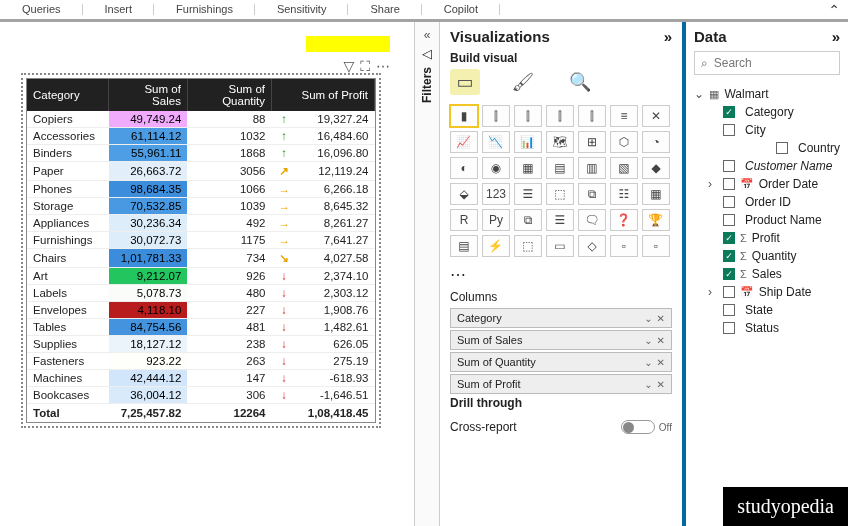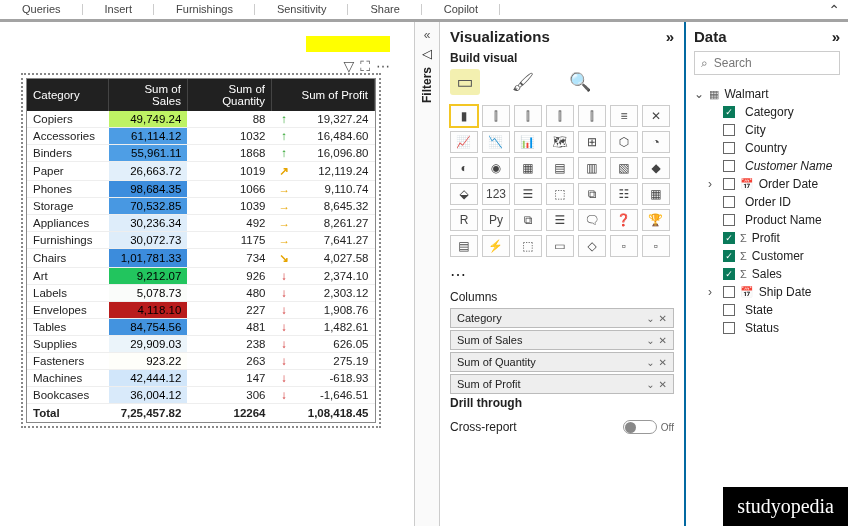--- a/index.html
+++ b/index.html
@@ -22,21 +22,21 @@
   tbody td.sales { text-align:right; width:72px; color:#000;}
   tbody td.qty { text-align:right; width:78px;}
   tbody td.profit { text-align:right; width:72px;}
   tbody td.arrow { width:18px; text-align:center; font-weight:bold;}
   tfoot td { font-weight:bold; padding:3px 6px;}
   tfoot td.num { text-align:right;}
   .vert-filters { position:absolute; left:414px; top:22px; width:26px; border-left:1px solid #ccc; border-right:1px solid #ccc; height:504px; text-align:center; background:#fafafa;}
   .vert-filters .chev { margin-top:6px; font-size:12px; color:#555;}
   .vert-filters .icon { margin-top:4px; font-size:13px;}
   .vert-filters .lbl { writing-mode:vertical-rl; transform:rotate(180deg); font-size:12px; margin:6px auto; display:inline-block; font-weight:600;}
-  .viz-pane { position:absolute; left:440px; top:22px; width:246px; height:504px; border-right:2px solid #0369a1; padding:6px 10px 4px; overflow:hidden;}
+  .viz-pane { position:absolute; left:440px; top:22px; width:246px; height:504px; border-right:4px solid #0369a1; padding:6px 10px 4px; overflow:hidden;}
   .pane-title { display:flex; justify-content:space-between; align-items:center; font-weight:600; font-size:15px; margin-bottom:6px;}
   .subsection { font-size:12px; font-weight:600; margin:4px 0;}
   .mode-icons { display:flex; gap:28px; margin:4px 0 10px 0;}
   .mode-icons .micon { width:30px; height:26px; display:flex; align-items:center; justify-content:center; font-size:18px; color:#555; border-radius:3px;}
   .mode-icons .micon.sel { background:#f3f0b0;}
   .viz-grid { display:grid; grid-template-columns:repeat(7,28px); gap:4px; margin-bottom:8px;}
   .viz-grid .vicon { width:28px; height:22px; border:1px solid #ccc; display:flex; align-items:center; justify-content:center; font-size:12px; color:#444; background:#fdfdfd;}
   .viz-grid .vicon.sel { outline:2px solid #f3c623; outline-offset:-1px;}
   .ell { font-size:16px; margin-bottom:6px;}
   .wells .well-label { font-size:12px; margin:4px 0;}
@@ -82,21 +82,21 @@
             <tr>
           <th>Category</th>
           <th class="num">Sum of Sales</th>
           <th class="num">Sum of Quantity</th>
           <th class="num" colspan="2">Sum of Profit</th>
         </tr>
           </thead>
         <tbody id="tbody">
             <tr>
               <td class="cat">Copiers</td>
-              <td class="sales" style="background:#bef264">49,749.24</td>
+              <td class="sales" style="background:#f0abfc">49,749.24</td>
               <td class="qty">88</td>
               <td class="arrow" style="color:#1a9a1a">↑</td>
               <td class="profit">19,327.24</td>
             </tr>
             <tr>
               <td class="cat">Accessories</td>
               <td class="sales" style="background:rgb(76, 156, 228)">61,114.12</td>
               <td class="qty">1032</td>
               <td class="arrow" style="color:#1a9a1a">↑</td>
               <td class="profit">16,484.60</td>
@@ -104,30 +104,30 @@
             <tr>
               <td class="cat">Binders</td>
               <td class="sales" style="background:rgb(78, 158, 229)">55,961.11</td>
               <td class="qty">1868</td>
               <td class="arrow" style="color:#1a9a1a">↑</td>
               <td class="profit">16,096.80</td>
             </tr>
             <tr>
               <td class="cat">Paper</td>
               <td class="sales" style="background:rgb(226, 239, 250)">26,663.72</td>
-              <td class="qty">1019</td>
+              <td class="qty">3056</td>
               <td class="arrow" style="color:#e6a400">↗</td>
               <td class="profit">12,119.24</td>
             </tr>
             <tr>
               <td class="cat">Phones</td>
               <td class="sales" style="background:rgb(61, 141, 221)">98,684.35</td>
               <td class="qty">1066</td>
               <td class="arrow" style="color:#e6a400">→</td>
-              <td class="profit">9,110.74</td>
+              <td class="profit">6,266.18</td>
             </tr>
             <tr>
               <td class="cat">Storage</td>
               <td class="sales" style="background:rgb(72, 152, 226)">70,532.85</td>
               <td class="qty">1039</td>
               <td class="arrow" style="color:#e6a400">→</td>
               <td class="profit">8,645.32</td>
             </tr>
             <tr>
               <td class="cat">Appliances</td>
@@ -173,21 +173,21 @@
             </tr>
             <tr>
               <td class="cat">Tables</td>
               <td class="sales" style="background:rgb(67, 147, 223)">84,754.56</td>
               <td class="qty">481</td>
               <td class="arrow" style="color:#cc2020">↓</td>
               <td class="profit">1,482.61</td>
             </tr>
             <tr>
               <td class="cat">Supplies</td>
-              <td class="sales" style="background:rgb(235, 244, 250)">29,909.03</td>
+              <td class="sales" style="background:rgb(235, 244, 250)">18,127.12</td>
               <td class="qty">238</td>
               <td class="arrow" style="color:#cc2020">↓</td>
               <td class="profit">626.05</td>
             </tr>
             <tr>
               <td class="cat">Fasteners</td>
               <td class="sales" style="background:rgb(254, 254, 250)">923.22</td>
               <td class="qty">263</td>
               <td class="arrow" style="color:#cc2020">↓</td>
               <td class="profit">275.19</td>
@@ -348,21 +348,21 @@
           <span class="chk on">✓</span>
           <span class="fico"></span>
           <span>Category</span>
         </div>
         <div class="tree-row" style="padding-left: 14px;">
           <span class="caret"></span>
           <span class="chk "></span>
           <span class="fico"></span>
           <span>City</span>
         </div>
-        <div class="tree-row" style="padding-left: 14px;">
+        <div class="tree-row" style="padding-left: 14px; justify-content: flex-end;">
           <span class="caret"></span>
           <span class="chk "></span>
           <span class="fico"></span>
           <span>Country</span>
         </div>
         <div class="tree-row" style="padding-left: 14px; font-style: italic;">
           <span class="caret"></span>
           <span class="chk "></span>
           <span class="fico"></span>
           <span>Customer Name</span>
@@ -388,21 +388,21 @@
         <div class="tree-row" style="padding-left: 14px;">
           <span class="caret"></span>
           <span class="chk on">✓</span>
           <span class="fico">Σ</span>
           <span>Profit</span>
         </div>
         <div class="tree-row" style="padding-left: 14px;">
           <span class="caret"></span>
           <span class="chk on">✓</span>
           <span class="fico">Σ</span>
-          <span>Customer</span>
+          <span>Quantity</span>
         </div>
         <div class="tree-row" style="padding-left: 14px;">
           <span class="caret"></span>
           <span class="chk on">✓</span>
           <span class="fico">Σ</span>
           <span>Sales</span>
         </div>
         <div class="tree-row" style="padding-left: 14px;">
           <span class="caret">›</span>
           <span class="chk "></span>

